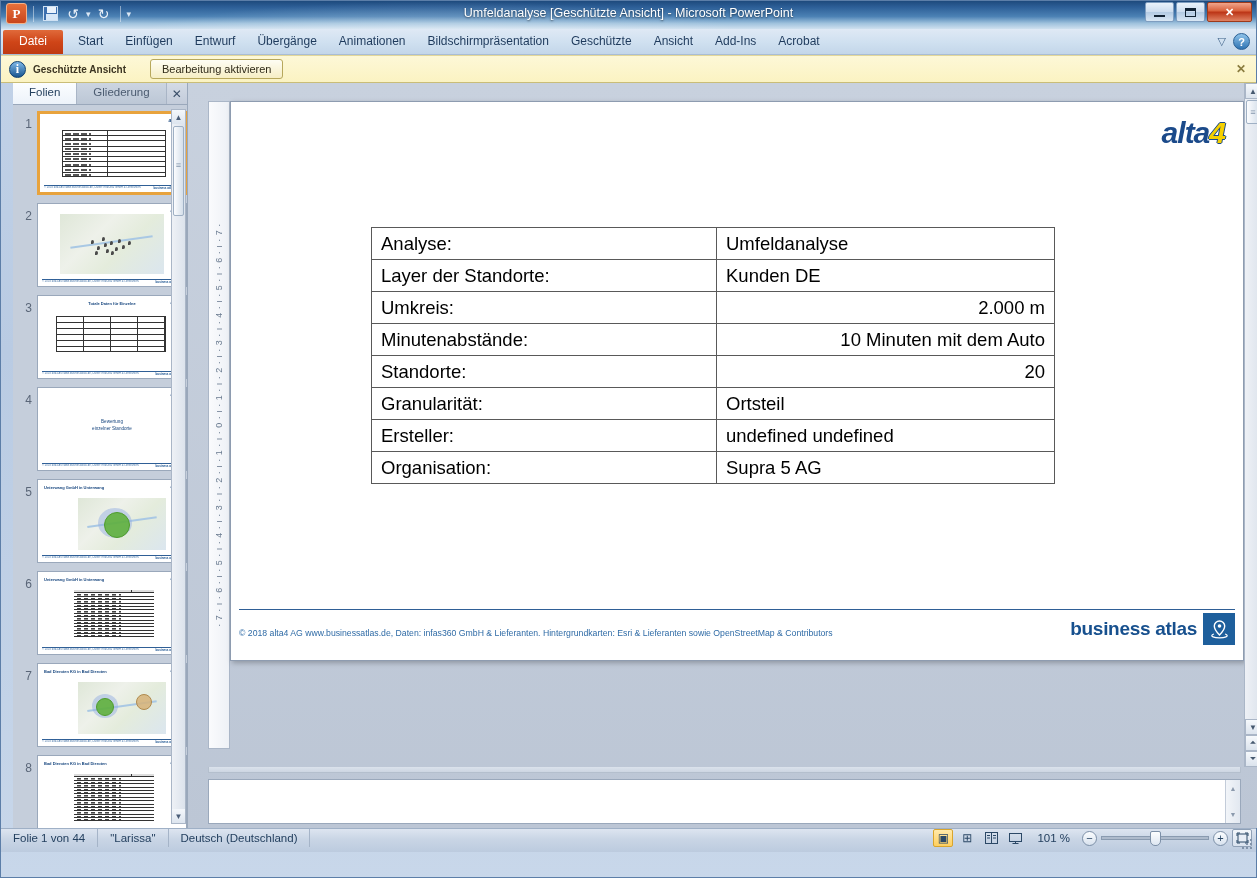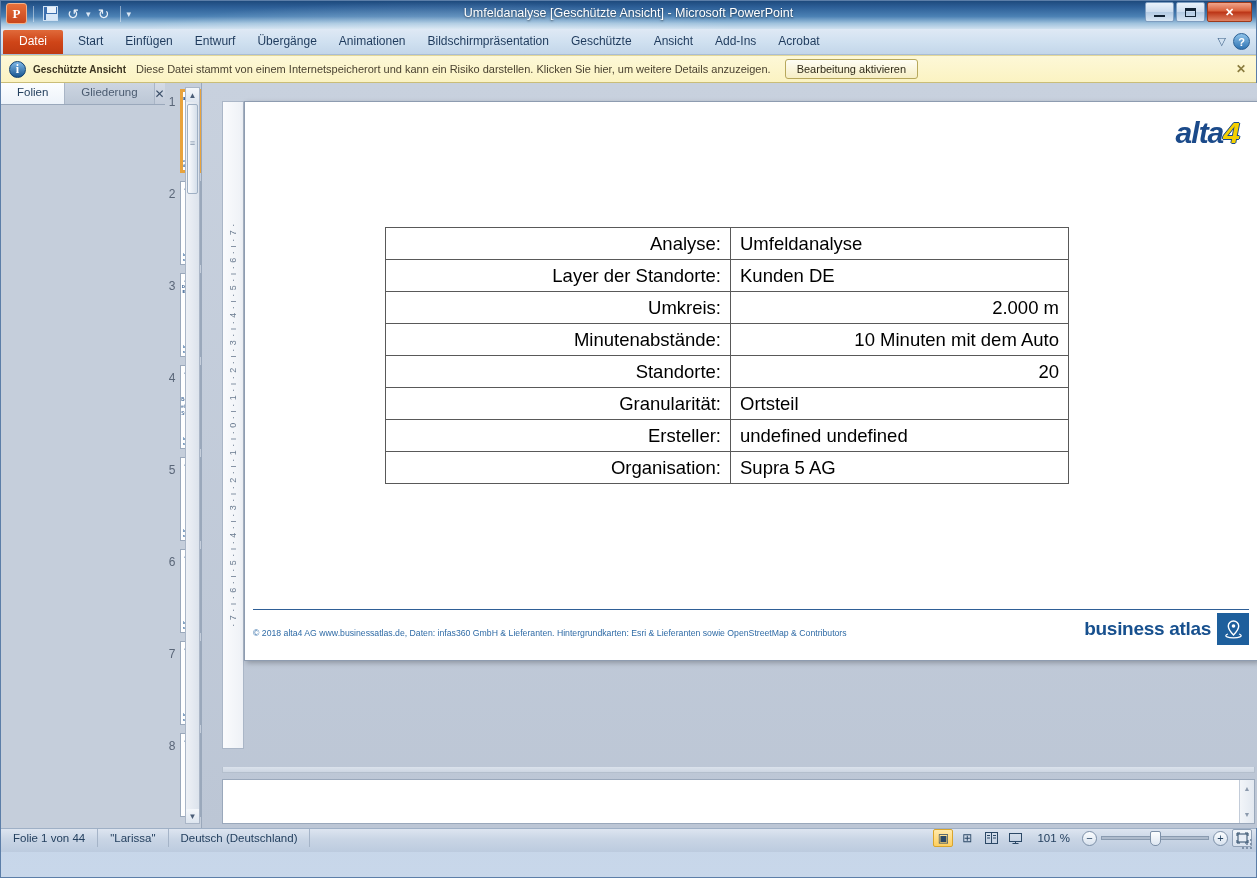--- a/index.html
+++ b/index.html
@@ -121,21 +121,21 @@
   }
   .prot-close { position: absolute; right: 10px; font-size: 12px; color: #8a7c3f; font-weight: bold; }
 
   
   .workspace { position: relative; height: 745px; display: flex; }
 
   
   .slidepane {
     width: 201px; background: #c5cedb;
     border-right: 1px solid #9aa8bb;
-    display: flex; flex-direction: row;
+    display: flex; flex-direction: column; margin-left: 12px;
   }
   .pane-tabs {
     height: 22px; display: flex; align-items: stretch;
     background: linear-gradient(to bottom,#d6dde8,#c2ccda);
     border-bottom: 1px solid #9aa8bb;
   }
   .pane-tab {
     flex: 0 0 auto; padding: 3px 16px; font-size: 11.5px; color: #25415f;
     border-right: 1px solid #a9b5c6;
   }
@@ -289,21 +289,21 @@
     text-shadow: -1px 0 0 #1b4a8a, 1px 0 0 #1b4a8a, 0 -1px 0 #1b4a8a, 0 1px 0 #1b4a8a;
   }
   .info-table {
     position: absolute; left: 140px; top: 125px; width: 684px;
     border-collapse: collapse;
   }
   .info-table td {
     border: 1px solid #595959; height: 32px; padding: 2px 9px;
     font-size: 18.5px; color: #000; font-family: "Liberation Sans", sans-serif;
   }
-  .info-table td.k { width: 345px; text-align: right; }
+  .info-table td.k { width: 345px; }
   .info-table td.v.right { text-align: right; }
   .slide-footer {
     position: absolute; left: 8px; right: 8px; bottom: 22px;
     border-top: 1px solid #2f5f96; padding-top: 3px;
     display: flex; align-items: flex-end; justify-content: space-between;
   }
   .foot-text { font-size: 8.7px; color: #2f6ba6; }
   .ba-logo { display: flex; align-items: center; gap: 6px; margin-bottom: -7px; }
   .ba-text { font-size: 19px; font-weight: bold; color: #17508e; letter-spacing: -.3px; }
   .ba-mark {
@@ -441,21 +441,20 @@
     <div class="tab">Acrobat</div>
     <div class="ribbon-right">
       <div class="ribbon-collapse">▽</div>
       <div class="help-btn">?</div>
     </div>
   </div>
 
   <div class="protbar">
     <div class="info-icon">i</div>
     <div class="prot-title">Geschützte Ansicht</div>
-    <div class="prot-msg">Diese Datei stammt von einem Internetspeicherort und kann ein Risiko darstellen. Klicken Sie hier, um weitere Details anzuzeigen.</div>
     <div class="enable-btn">Bearbeitung aktivieren</div>
     <div class="prot-close">✕</div>
   </div>
 
   <div class="workspace">
 
     <div class="slidepane">
       <div class="pane-tabs">
         <div class="pane-tab active">Folien</div>
         <div class="pane-tab inactive">Gliederung</div>

